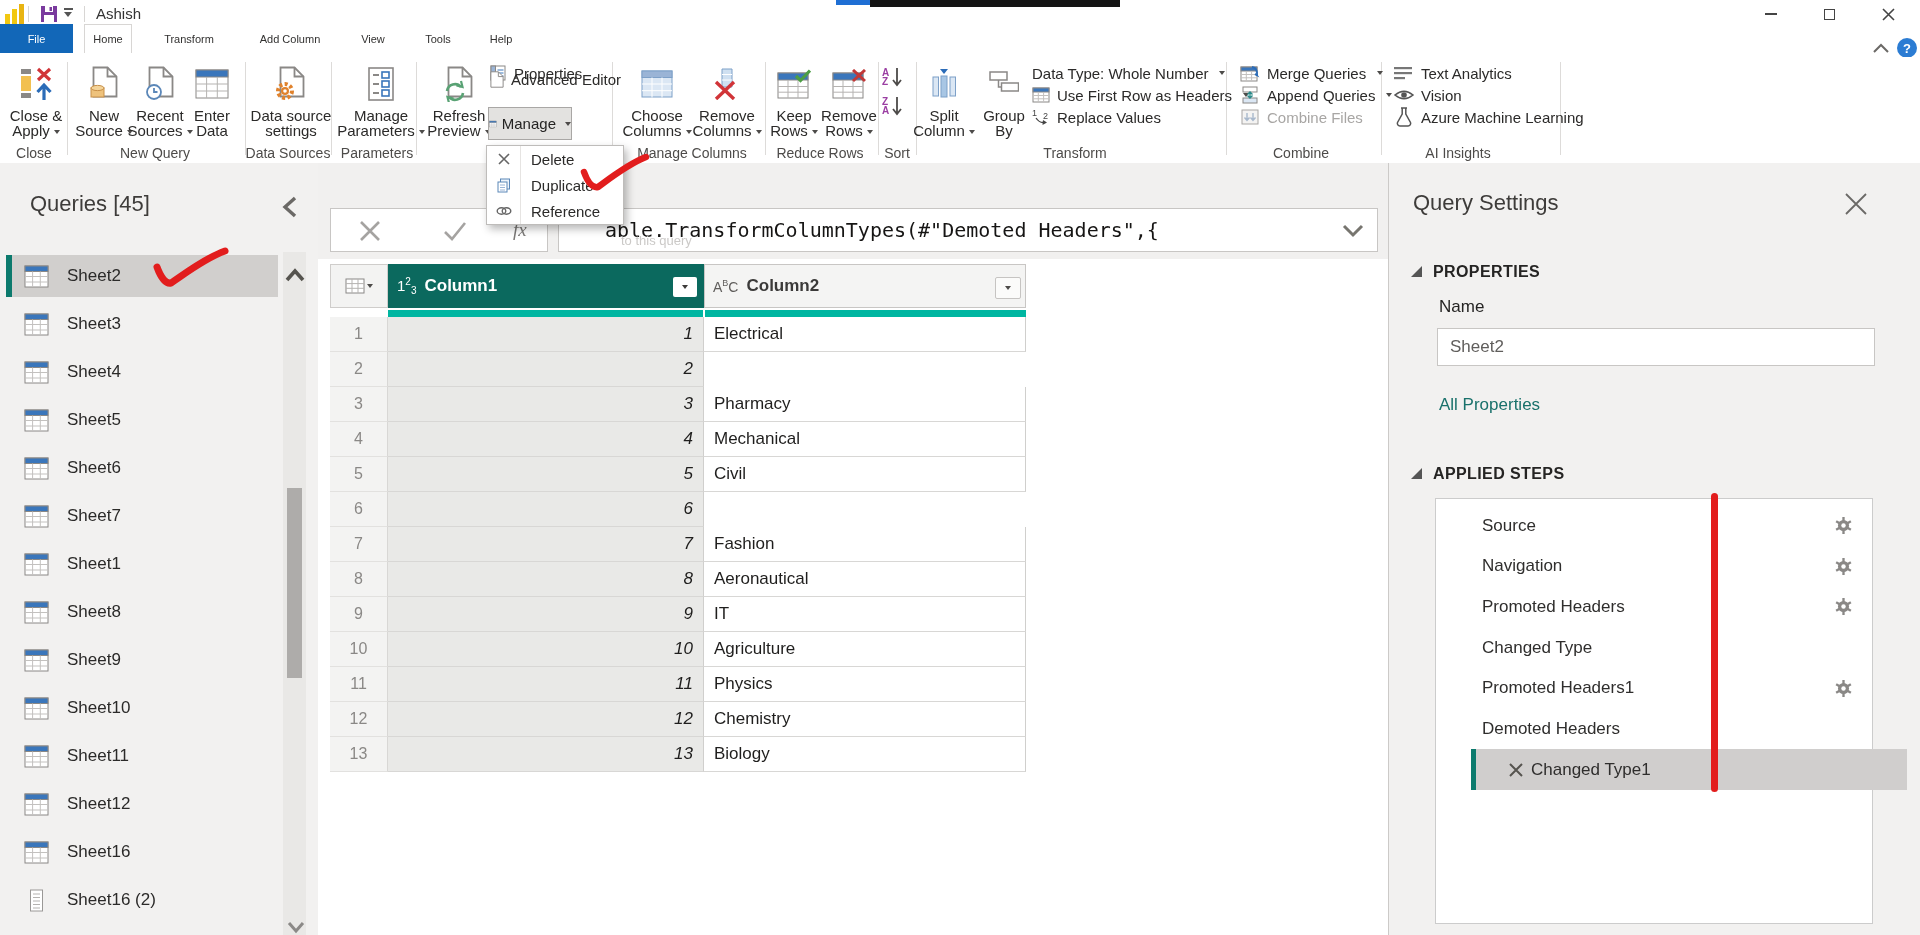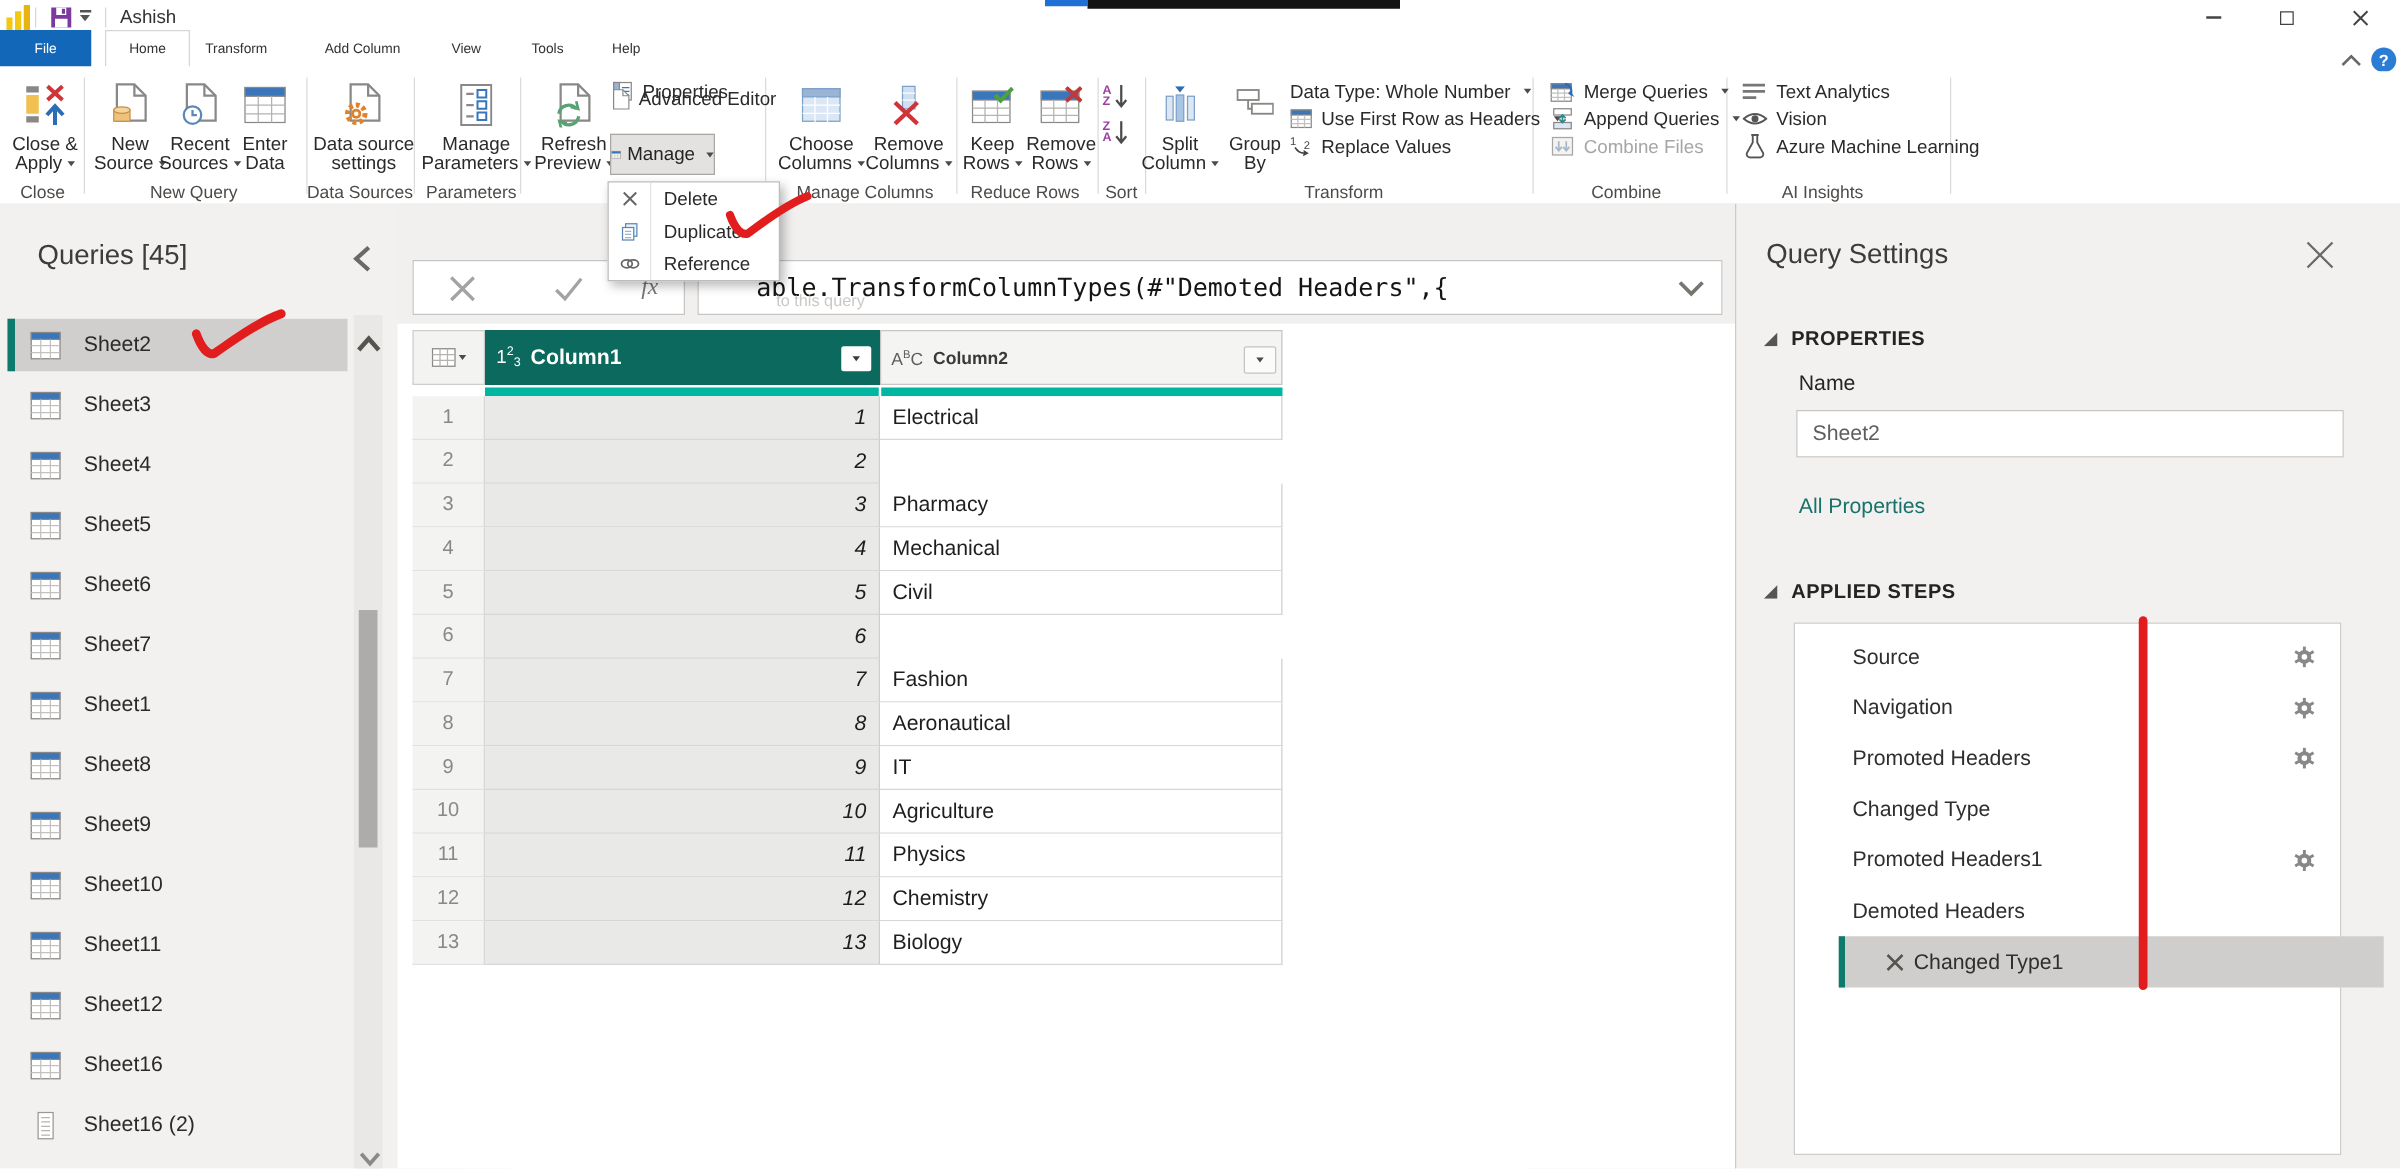--- a/index.html
+++ b/index.html
@@ -136,21 +136,21 @@
       </div>
     <div class="winbtn" style="left:1859px">
       <svg width="13" height="13">
           <path d="M1 1 L12 12 M12 1 L1 12" stroke="#444" stroke-width="1.6"></path>
         </svg>
     </div>
   </div>
 
   <div id="tabs">
       <div class="tab file" style="left: 0px; width: 73px;">File</div>
-      <div class="tab active" style="left: 84px; width: 68px; text-align: center;">Home</div>
+      <div class="tab active" style="left: 84px; width: 48px; text-align: center;">Home</div>
       <div class="tab" style="left: 150px; width: 78px;">Transform</div>
       <div class="tab" style="left: 246px; width: 88px;">Add Column</div>
       <div class="tab" style="left: 348px; width: 50px;">View</div>
       <div class="tab" style="left: 413px; width: 50px;">Tools</div>
       <div class="tab" style="left: 477px; width: 48px;">Help</div>
     </div>
   <svg class="ab" style="left:1872px;top:42px" width="18" height="12">
     <path d="M2 10 L9 3 L16 10" fill="none" stroke="#6b6966" stroke-width="2"></path>
   </svg>
   <div class="ab" style="left:1897px;top:38px;width:20px;height:20px;border-radius:50%;background:#2b7cd3;color:#fff;font-size:13px;font-weight:bold;display:flex;align-items:center;justify-content:center">?</div>
@@ -584,21 +584,21 @@
   </div>
   <div class="hcell" style="left:388px;width:316px;background:#0b695e;color:#fff;padding-left:8px;border:1px solid #0b695e">
     <span style="font-size:15px;margin-right:8px;white-space:nowrap"><span>1</span><span style="font-size:10px;vertical-align:6px">2</span><span style="font-size:10px;vertical-align:-3px">3</span></span>
     <span style="font-weight:bold;font-size:17px">Column1</span>
     <span class="filterbtn" style="right:8px;background:#fff;position:absolute;left:284px">
         <span class="caret" style="margin-left:0;border-top-color:#3d3b39"></span>
       </span>
   </div>
   <div class="hcell" style="left:704px;width:322px;background:#f4f4f3;color:#3b3a39;padding-left:8px;border:1px solid #c8c6c4">
     <span style="font-size:14px;margin-right:8px;color:#605e5c;white-space:nowrap"><span>A</span><span style="font-size:9px;vertical-align:6px">B</span><span>C</span></span>
-    <span style="font-weight:bold;font-size:14px">Column2</span>
+    <span style="font-weight:bold;font-size:17px">Column2</span>
     <span class="filterbtn" style="position:absolute;left:290px;background:#fbfbfa;border:1px solid #c6c4c2">
         <span class="caret" style="margin-left:0"></span>
       </span>
   </div>
   <div class="qualbar" style="left:388px;width:315px"></div>
   <div class="qualbar" style="left:705px;width:321px"></div>
   <div id="table-rows" class="ab" style="left:330px;top:317px">
       <div class="trow" style="top: 0px;">
         <div class="tnum">1</div>
         <div class="tc1">1</div>

